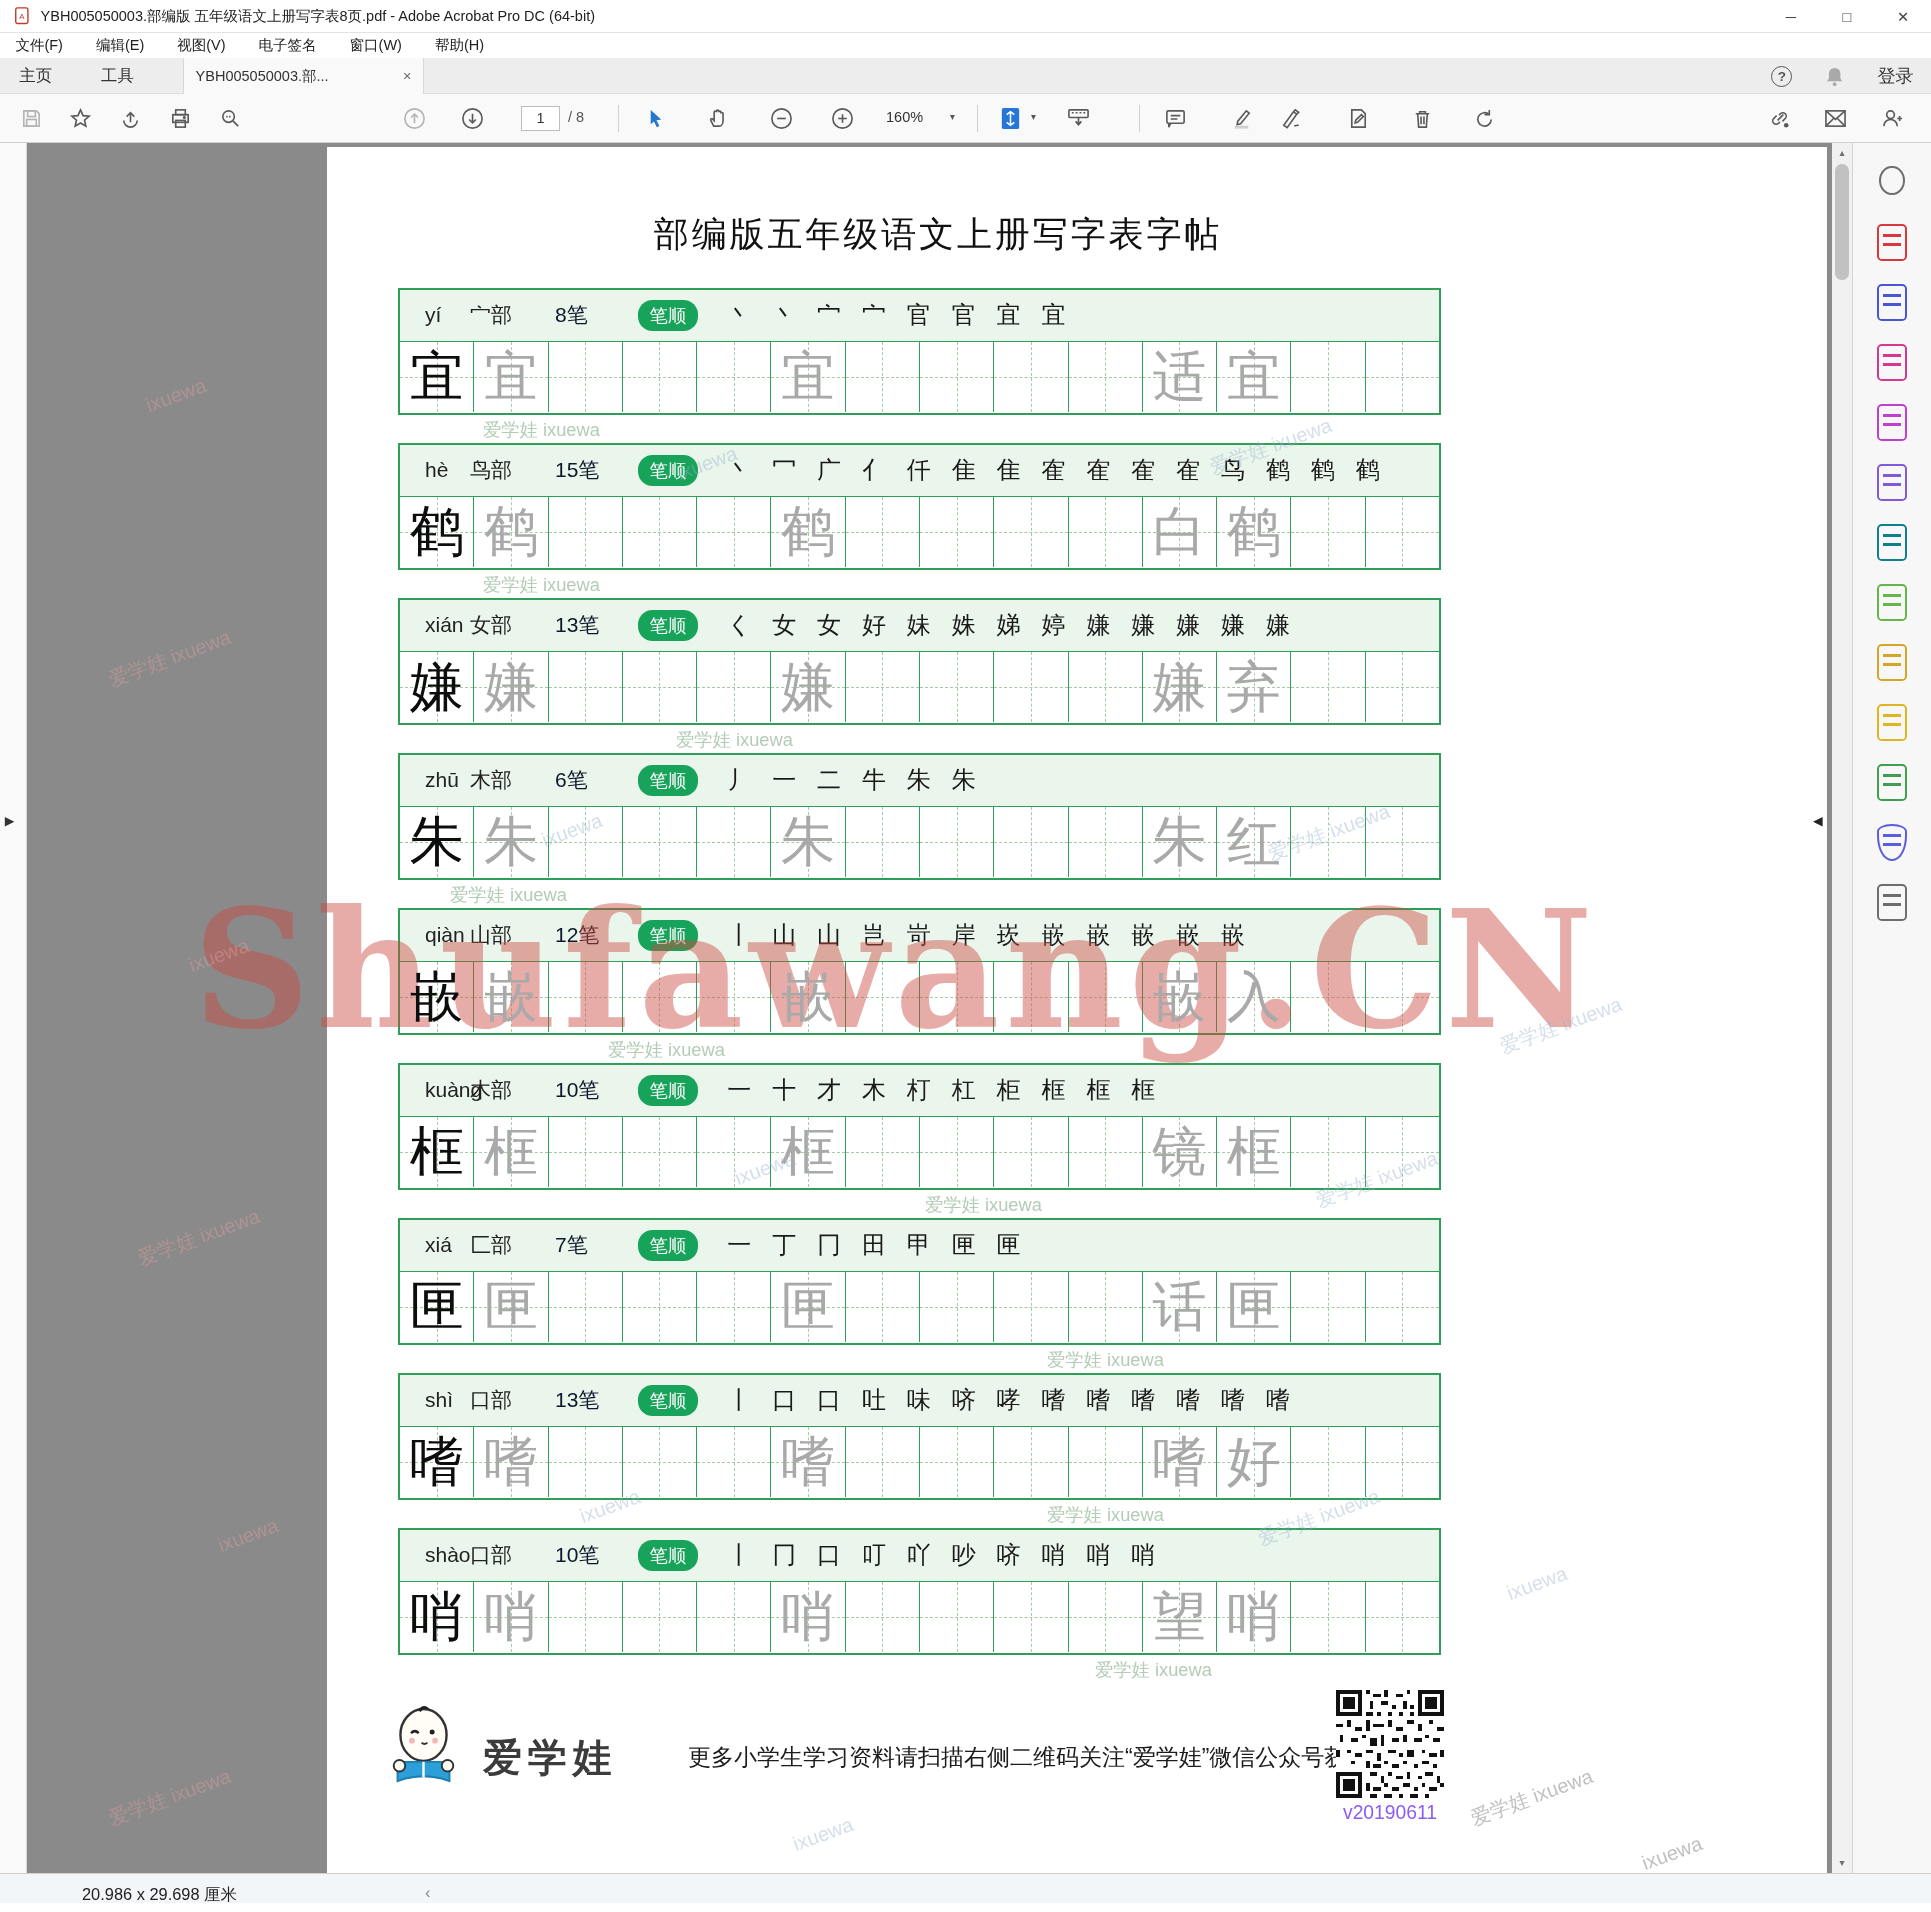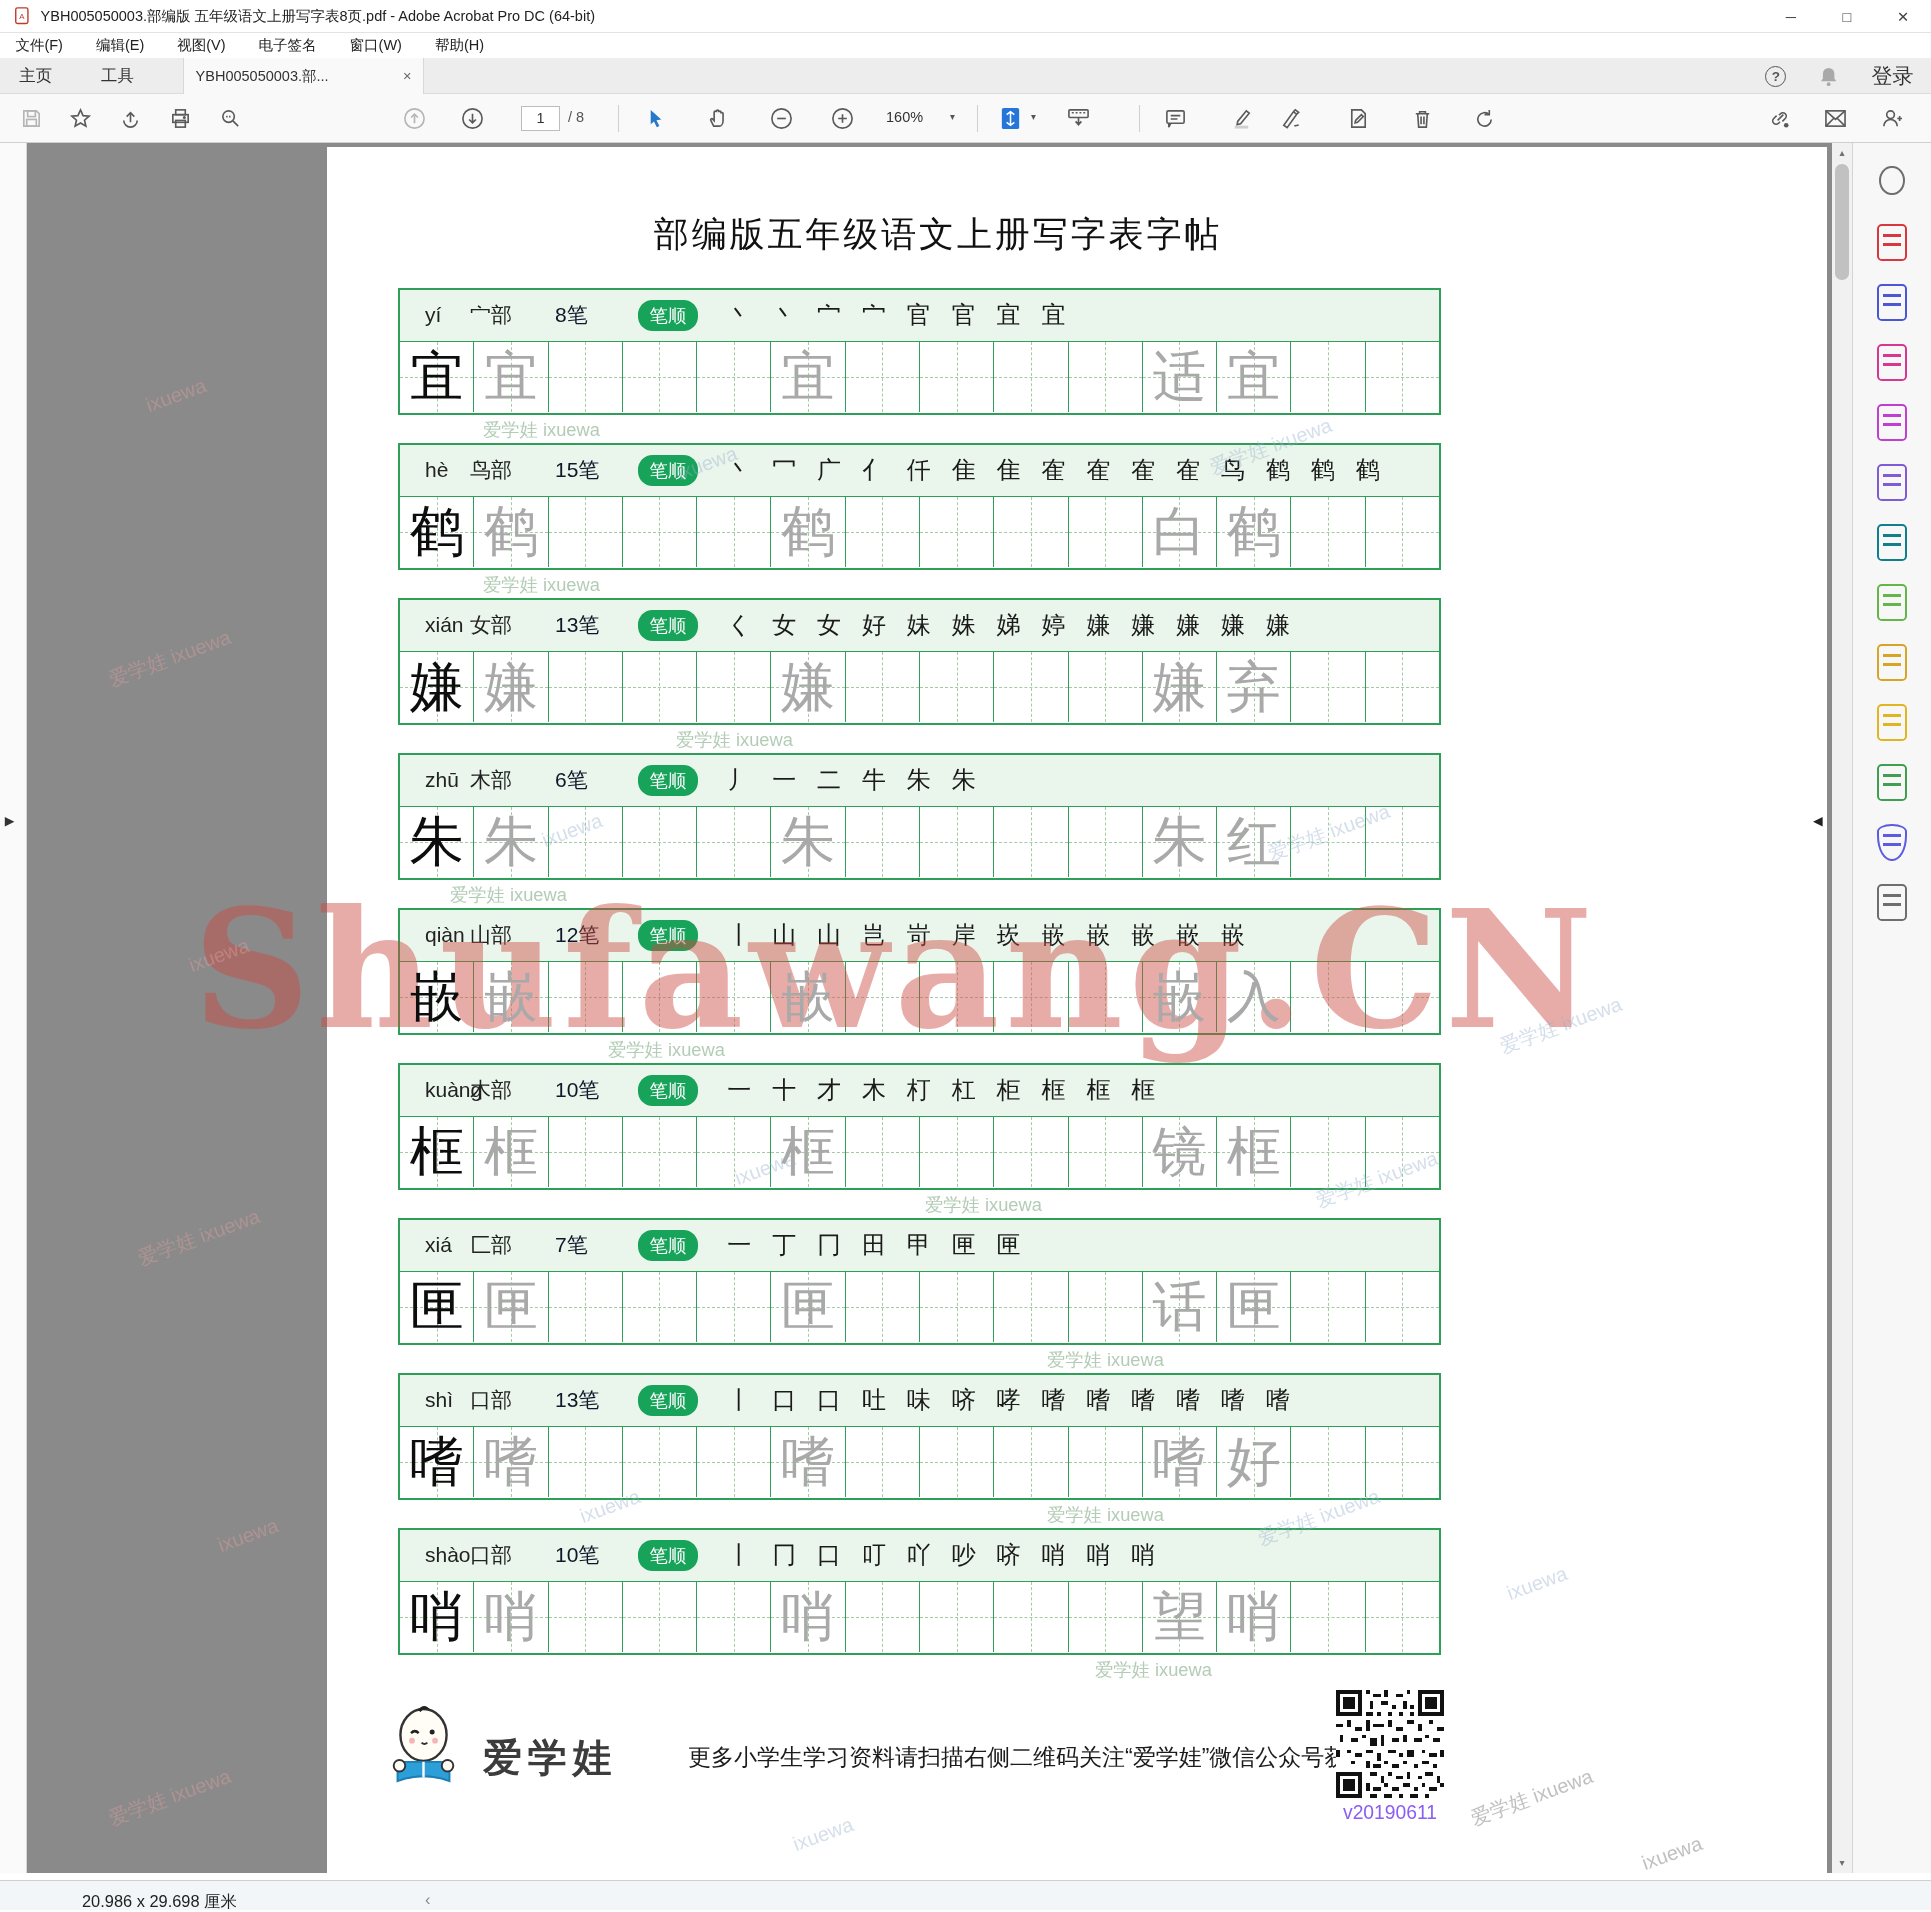--- a/index.html
+++ b/index.html
@@ -14,21 +14,21 @@
   .menubar { position:absolute; left:0; top:33px; width:1931px; height:25px; background:#fff; display:flex; align-items:center; gap:33px; padding-left:15.4px; }
   .menuitem { font-size:14.5px; color:#222; }
 
   .tabbar { position:absolute; left:0; top:58px; width:1931px; height:36px; background:#ededed; border-bottom:1px solid #dcdcdc; }
   .tab-static { position:absolute; top:0; height:36px; display:flex; align-items:center; font-size:16.4px; color:#333; }
   .tab-home { left:19.3px; } .tab-tools { left:101px; }
   .doctab { position:absolute; left:183px; top:0; width:241px; height:36px; background:#f9f9f9; border-left:1px solid #d8d8d8; border-right:1px solid #d8d8d8; display:flex; align-items:center; padding:0 11.6px; font-size:14.5px; color:#333; }
   .doctab .close { margin-left:auto; color:#666; font-size:14.5px; }
   .tabbar-right { position:absolute; right:17.4px; top:0; height:36px; display:flex; align-items:center; gap:33px; }
   .helpicon { width:21px; height:21px; border:1.9px solid #555; border-radius:50%; display:flex; align-items:center; justify-content:center; font-size:13.5px; font-weight:bold; color:#555; }
-  .login { font-size:21px; color:#333; }
+  .login { font-size:18px; color:#333; }
 
   .toolbar { position:absolute; left:0; top:94px; width:1931px; height:49px; background:#f9f9f9; border-bottom:1px solid #cfcfcf; }
   .tbtn { position:absolute; top:7.7px; width:33px; height:33px; display:flex; align-items:center; justify-content:center; }
   .tbtn svg { display:block; }
   .tsep { position:absolute; top:10.6px; width:1px; height:27px; background:#d0d0d0; }
   .pageinput { position:absolute; left:521px; top:11.6px; width:39px; height:25px; border:1px solid #bdbdbd; background:#fff; text-align:center; font-size:14.5px; color:#333; line-height:23px; }
   .pagetotal { position:absolute; left:568px; top:14.5px; font-size:14.5px; color:#555; }
   .zoomlabel { position:absolute; left:886px; top:14.5px; font-size:14.5px; color:#333; }
   .caret { font-size:9.7px; color:#555; }
   .zoomcaret { position:absolute; left:950px; top:17.4px; }
@@ -83,21 +83,21 @@
   .pagenum { position:absolute; left:0; top:1678px; width:1186px; text-align:center; font-size:25px; color:#111; font-family:"DejaVu Serif",serif; }
 
   
   .wm { position:absolute; font-size:20px; transform:rotate(-20deg); white-space:nowrap; pointer-events:none; }
   .wm.blue { color:rgba(150,175,205,0.40); }
   .wm.pink { color:rgba(225,160,160,0.42); }
   .wm.gray { color:rgba(140,140,140,0.55); }
   .bigwm { position:absolute; left:193px; top:732px; font-size:162px; font-weight:bold; letter-spacing:5.8px; color:rgba(203,75,66,0.46); font-family:"DejaVu Serif",serif; pointer-events:none; white-space:nowrap; }
 
   
-  .statusbar { position:absolute; left:0; top:1873px; width:1931px; height:30px; background:#f3f6f9; border-top:1px solid #d0d0d0;margin-top:7px; }
+  .statusbar { position:absolute; left:0; top:1873px; width:1931px; height:30px; background:#f3f6f9; border-top:1px solid #d0d0d0; }
   .dims { position:absolute; left:82px; top:9.7px; font-size:16.4px; color:#222; }
   .statchev { position:absolute; left:425px; top:8.7px; font-size:16.4px; color:#8a8a8a; }
 
   .icon-gray { stroke:#5a5a5a; fill:none; stroke-width:1.7; }
   .icon-light { stroke:#b5b5b5; fill:none; stroke-width:1.7; }
 </style>
 </head>
 <body>
 
 <div class="titlebar">

